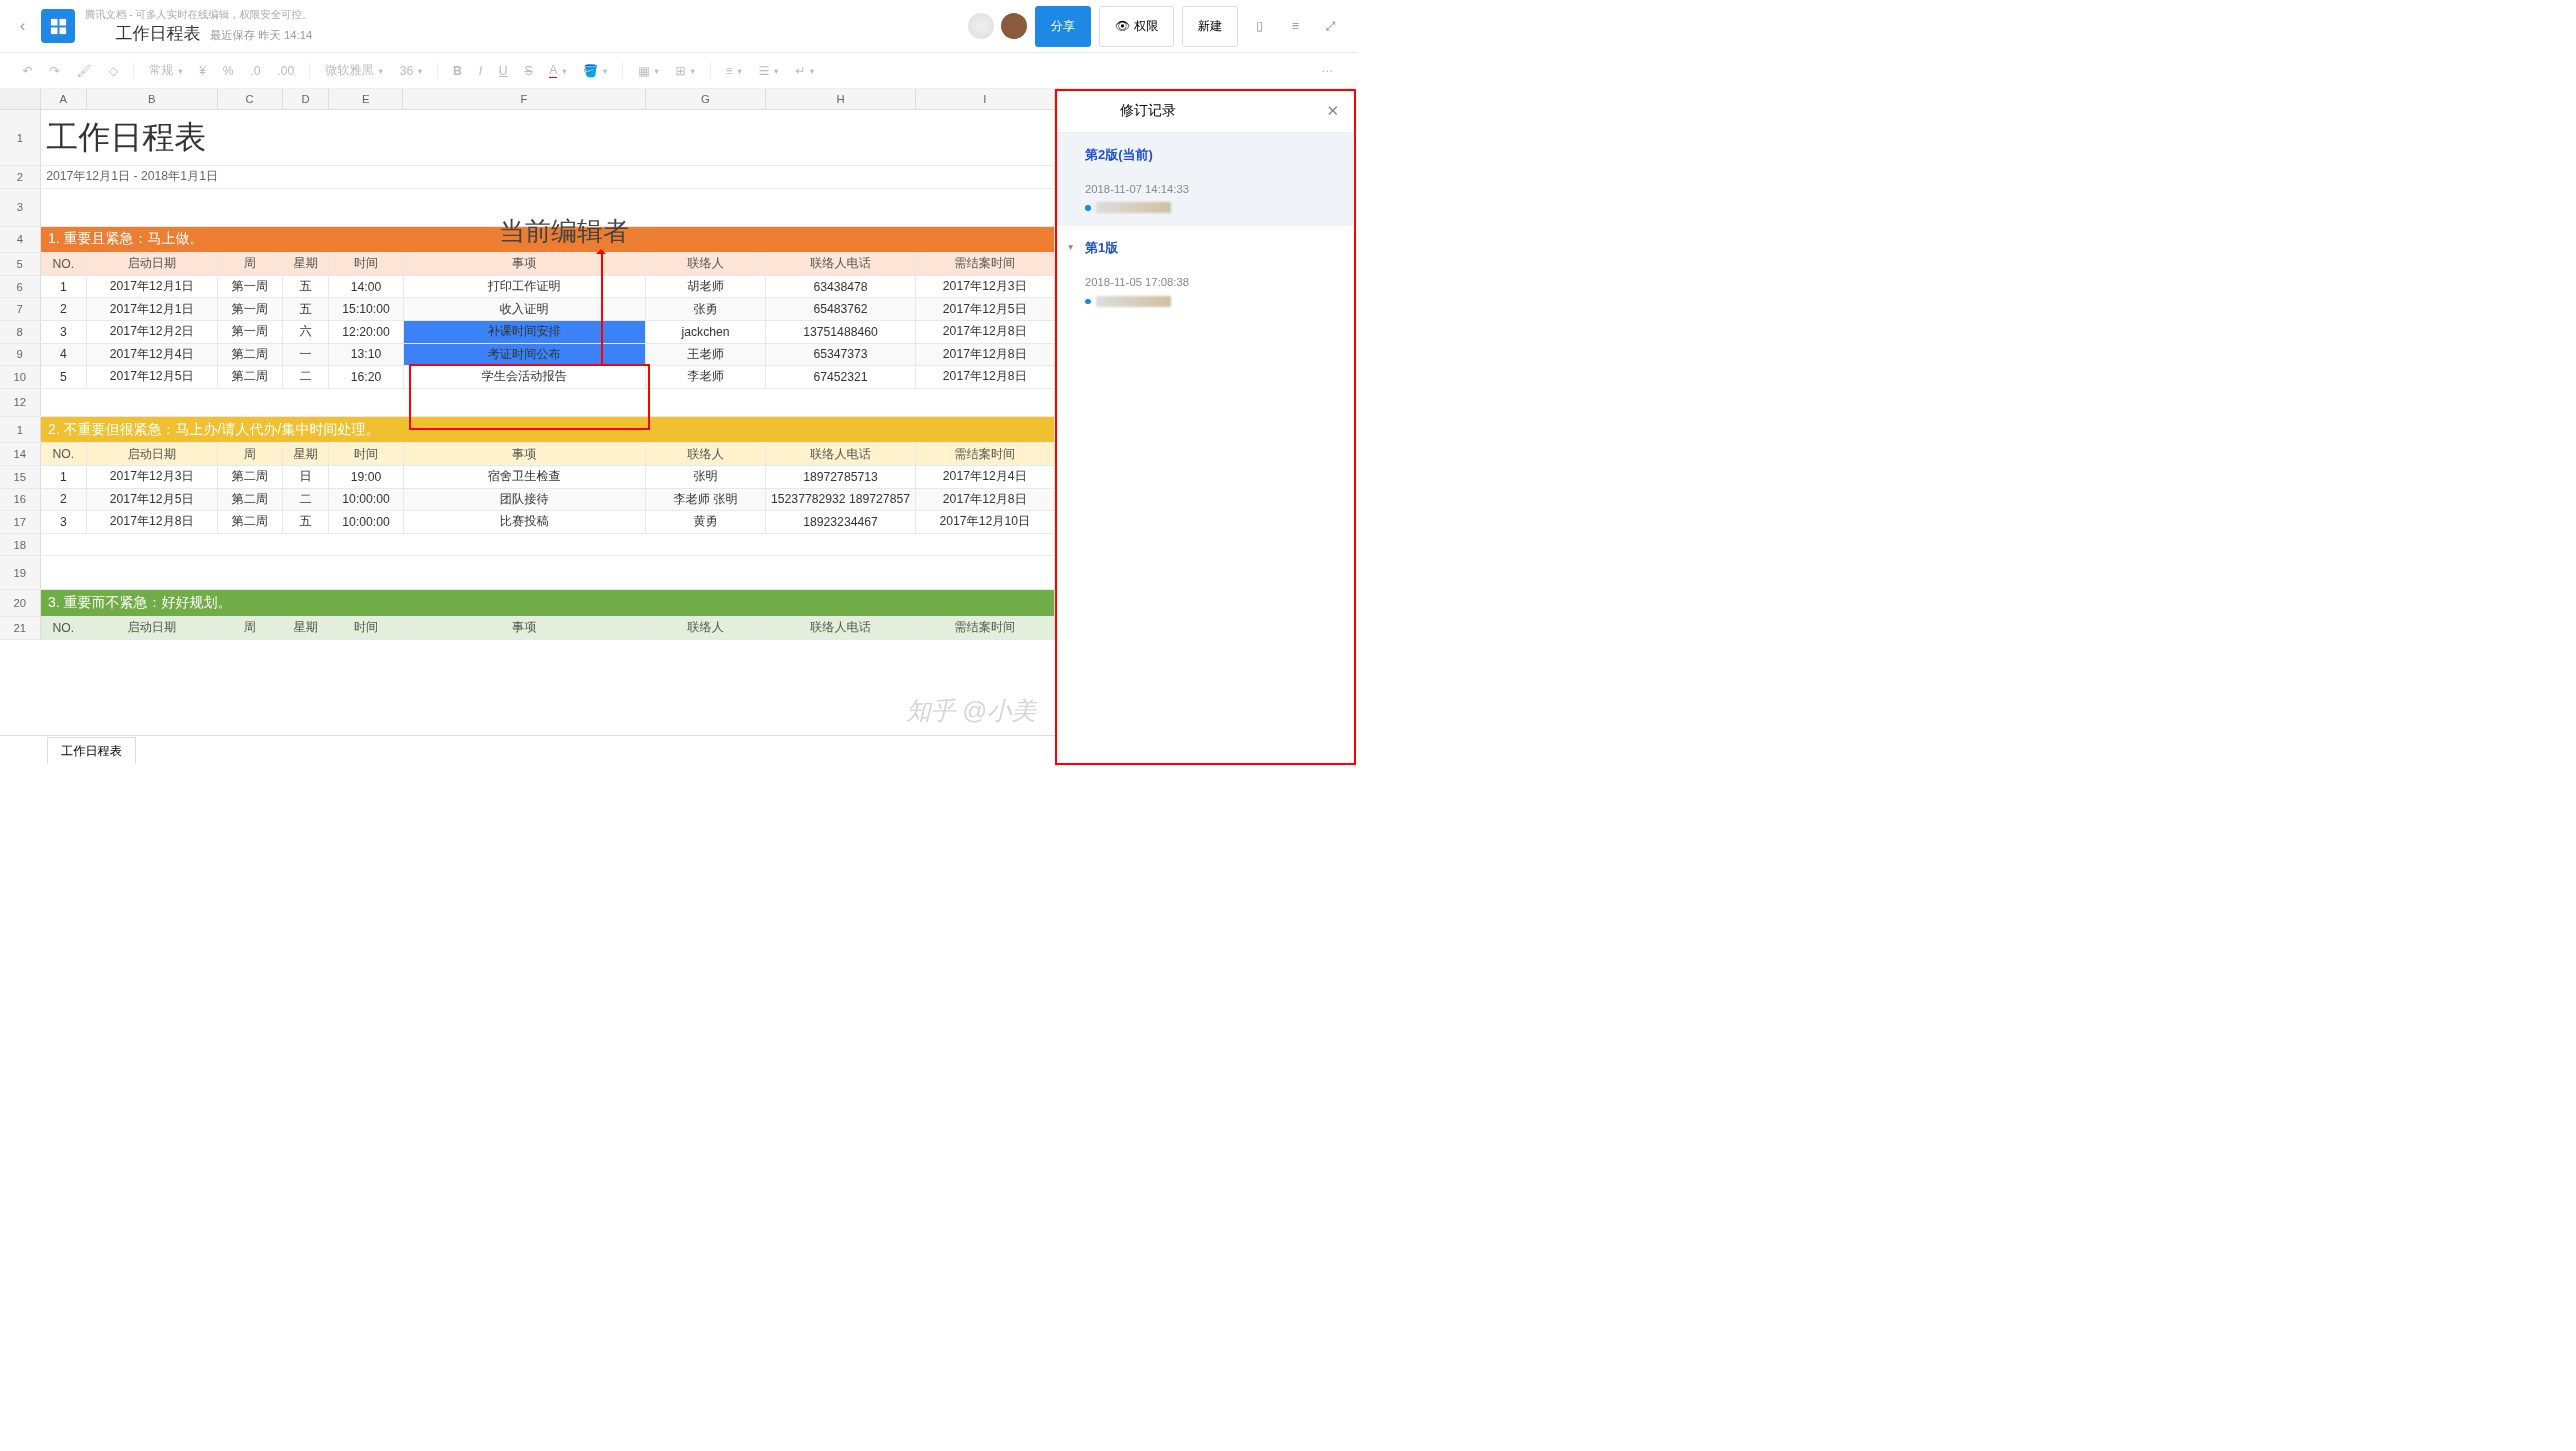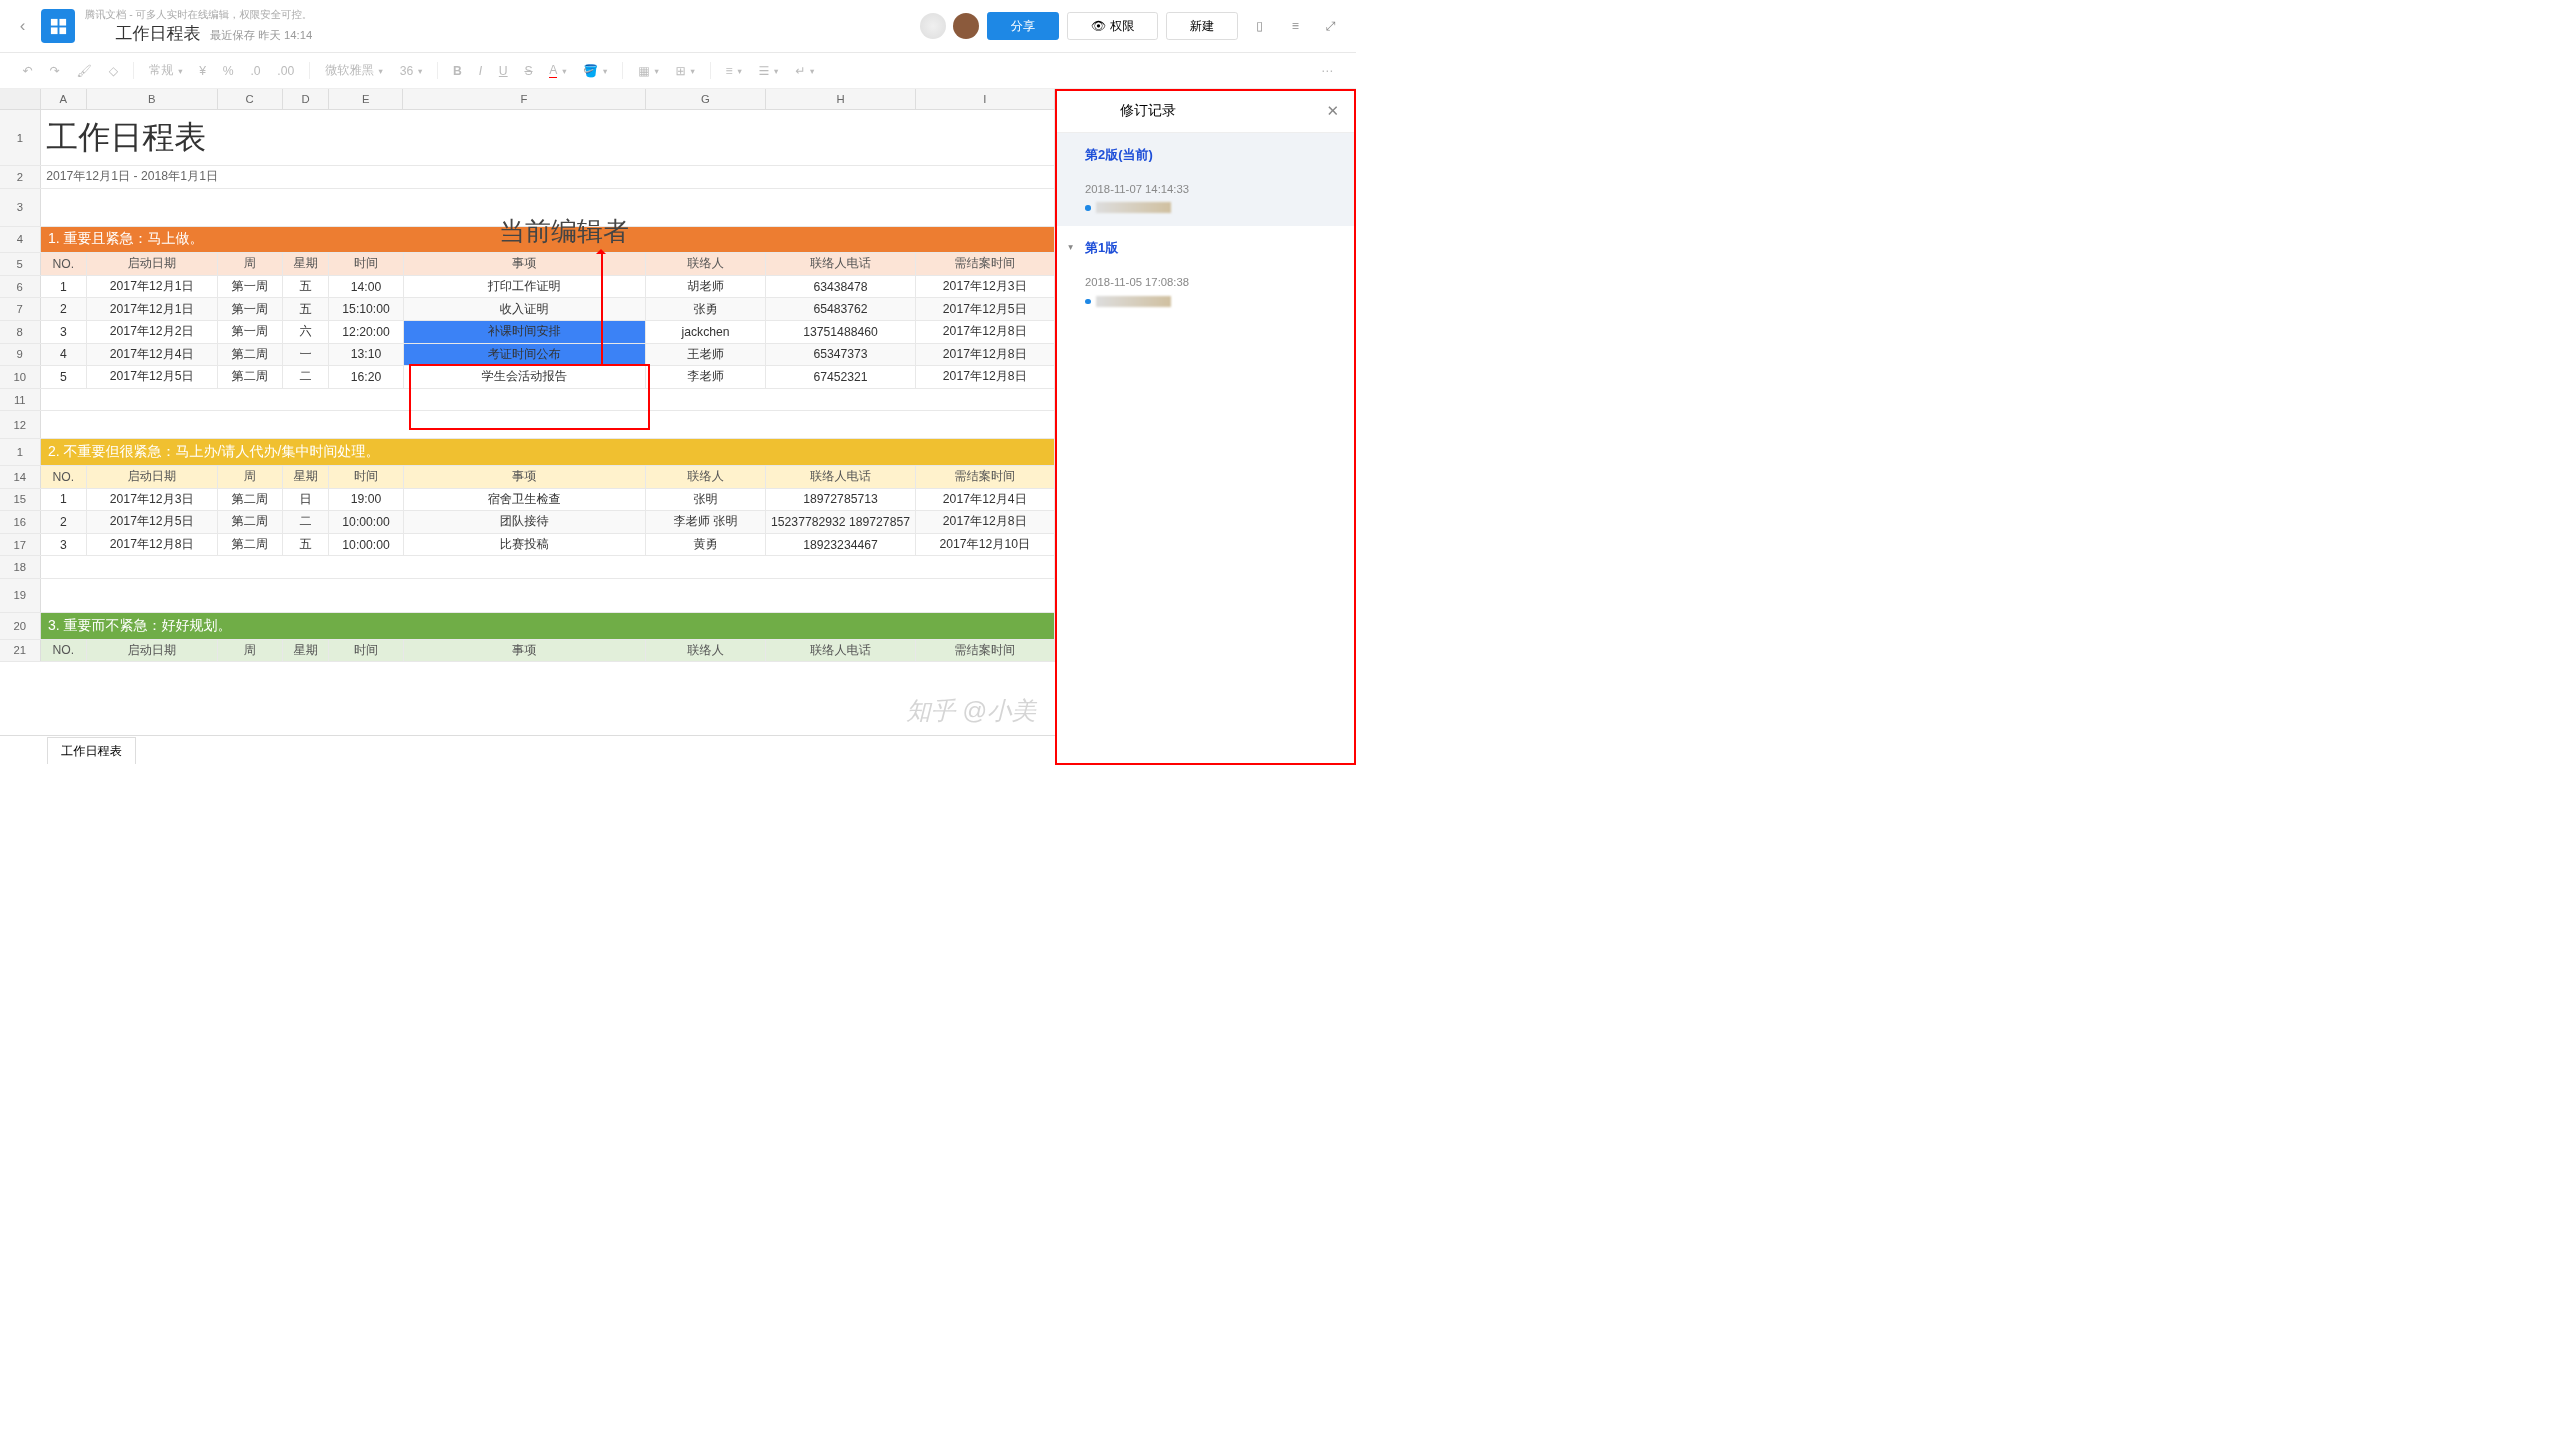--- a/index.html
+++ b/index.html
@@ -13,21 +13,21 @@
 .doc-icon { width: 34px; height: 34px; background: #1e88e5; border-radius: 3.8px; margin-right: 9.4px; display: flex; align-items: center; justify-content: center; color: #fff; font-weight: bold; font-size: 19px; }
 .title-block { display: flex; flex-direction: column; align-items: flex-end; }
 .app-tag { font-size: 10.4px; color: #aaa; }
 .doc-title-row { display: flex; align-items: baseline; gap: 9.4px; }
 .doc-title { font-size: 17px; color: #333; font-weight: 500; }
 .save-info { font-size: 11.3px; color: #999; }
 .topbar-right { margin-left: auto; display: flex; align-items: center; gap: 7.5px; }
 .avatar { width: 26px; height: 26px; border-radius: 50%; background: #ddd; }
 .avatar.a1 { background: radial-gradient(circle, #f0f0f0, #ddd); }
 .avatar.a2 { background: #8b5a3c; }
-.btn { height: 28px; padding: 0 23px; border: 0.9px solid #ddd; border-radius: 2.8px; background: #fff; cursor: pointer; font-size: 12.2px; display: flex; align-items: center; gap: 3.8px; }
+.btn { height: 41px; padding: 0 15px; border: 0.9px solid #ddd; border-radius: 2.8px; background: #fff; cursor: pointer; font-size: 12.2px; display: flex; align-items: center; gap: 3.8px; }
 .btn-primary { background: #1e88e5; color: #fff; border-color: #1e88e5; }
 .icon-btn { width: 28px; height: 28px; display: flex; align-items: center; justify-content: center; color: #888; cursor: pointer; }
 
 
 .toolbar { display: flex; align-items: center; height: 36px; padding: 0 17px; gap: 5.6px; color: #bbb; border-bottom: 0.9px solid #eee; font-size: 12.2px; }
 .tb-item { padding: 1.9px 5.6px; display: flex; align-items: center; gap: 1.9px; }
 .tb-sep { width: 0.9px; height: 17px; background: #eee; margin: 0 3.8px; }
 .tb-dd::after { content: "▾"; font-size: 8.5px; margin-left: 2.8px; }
 
 
@@ -279,24 +279,20 @@
               <div class="cell cC">第二周</div>
               <div class="cell cD">二</div>
               <div class="cell cE">16:20</div>
               <div class="cell cF">学生会活动报告</div>
               <div class="cell cG">李老师</div>
               <div class="cell cH">67452321</div>
               <div class="cell cI">2017年12月8日</div>
             </div>
           </div>
 
-        <div class="row">
-            <div class="row-h">11</div>
-            <div class="cell" style="width:1026px"></div>
-          </div>
         <div class="row" style="min-height:28px">
             <div class="row-h">12</div>
             <div class="cell" style="width:1026px"></div>
           </div>
 
         <div class="row">
             <div class="row-h">1</div>
           <div class="cell section-yellow" style="width:1026px">2.  不重要但很紧急：马上办/请人代办/集中时间处理。</div>
         </div>
 

